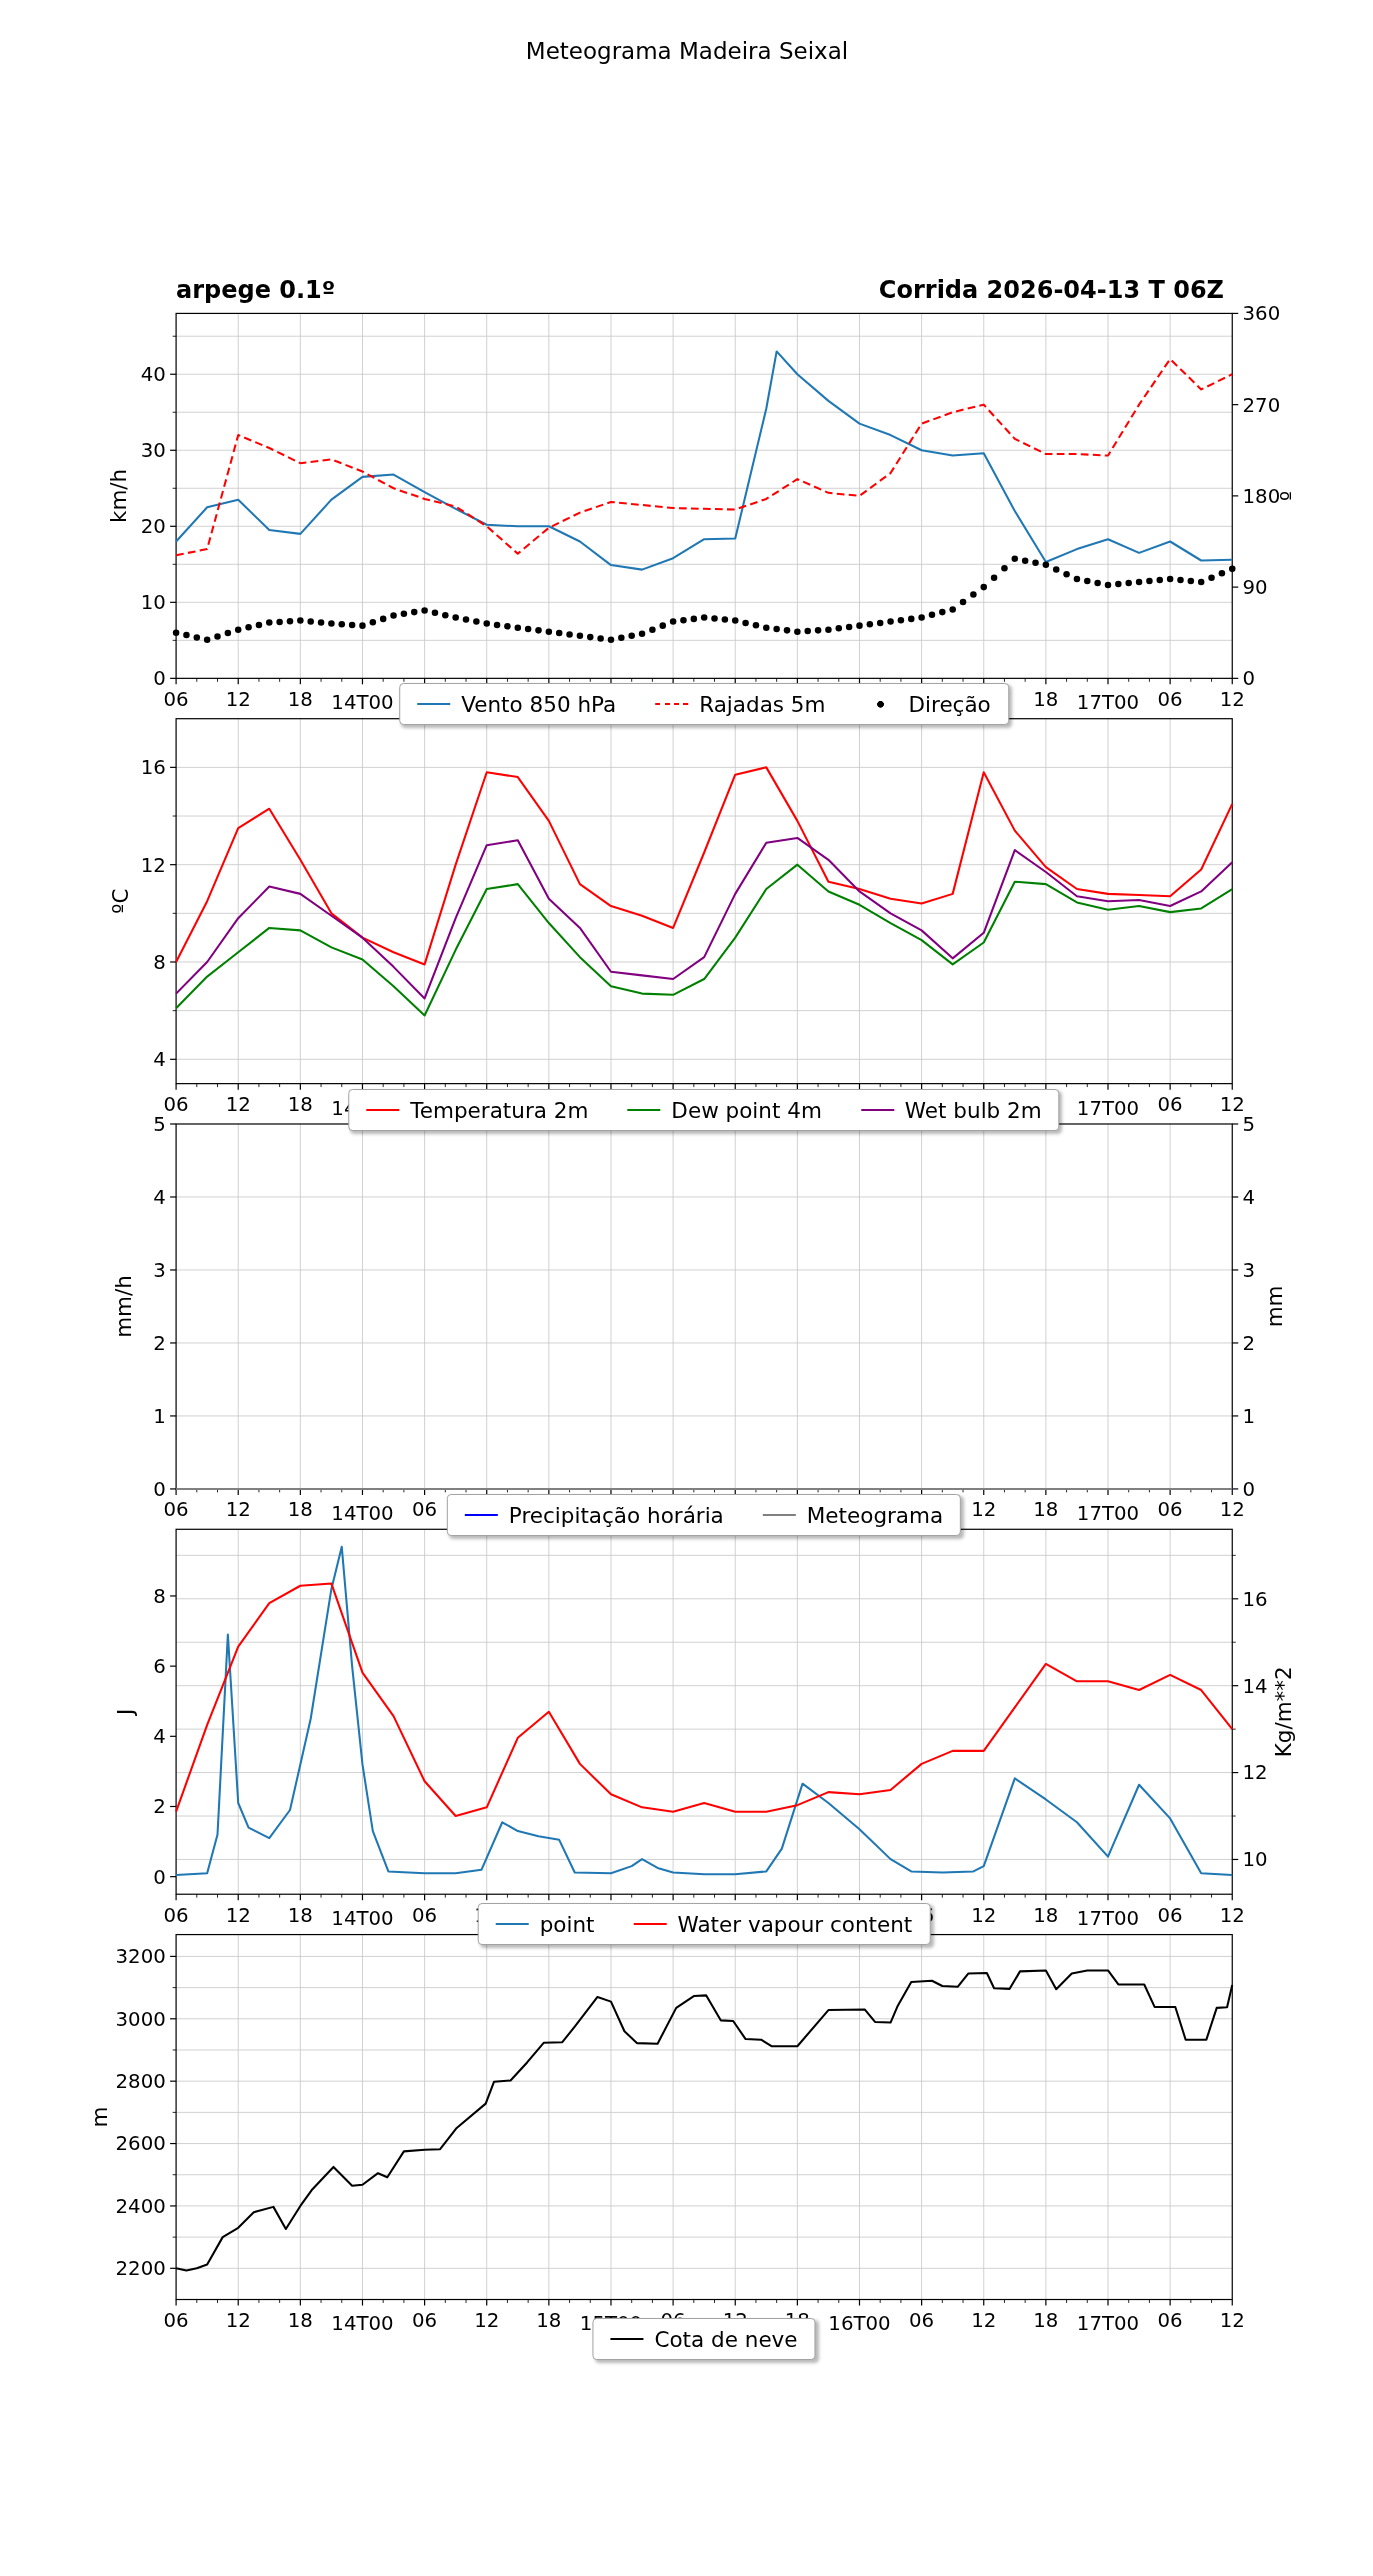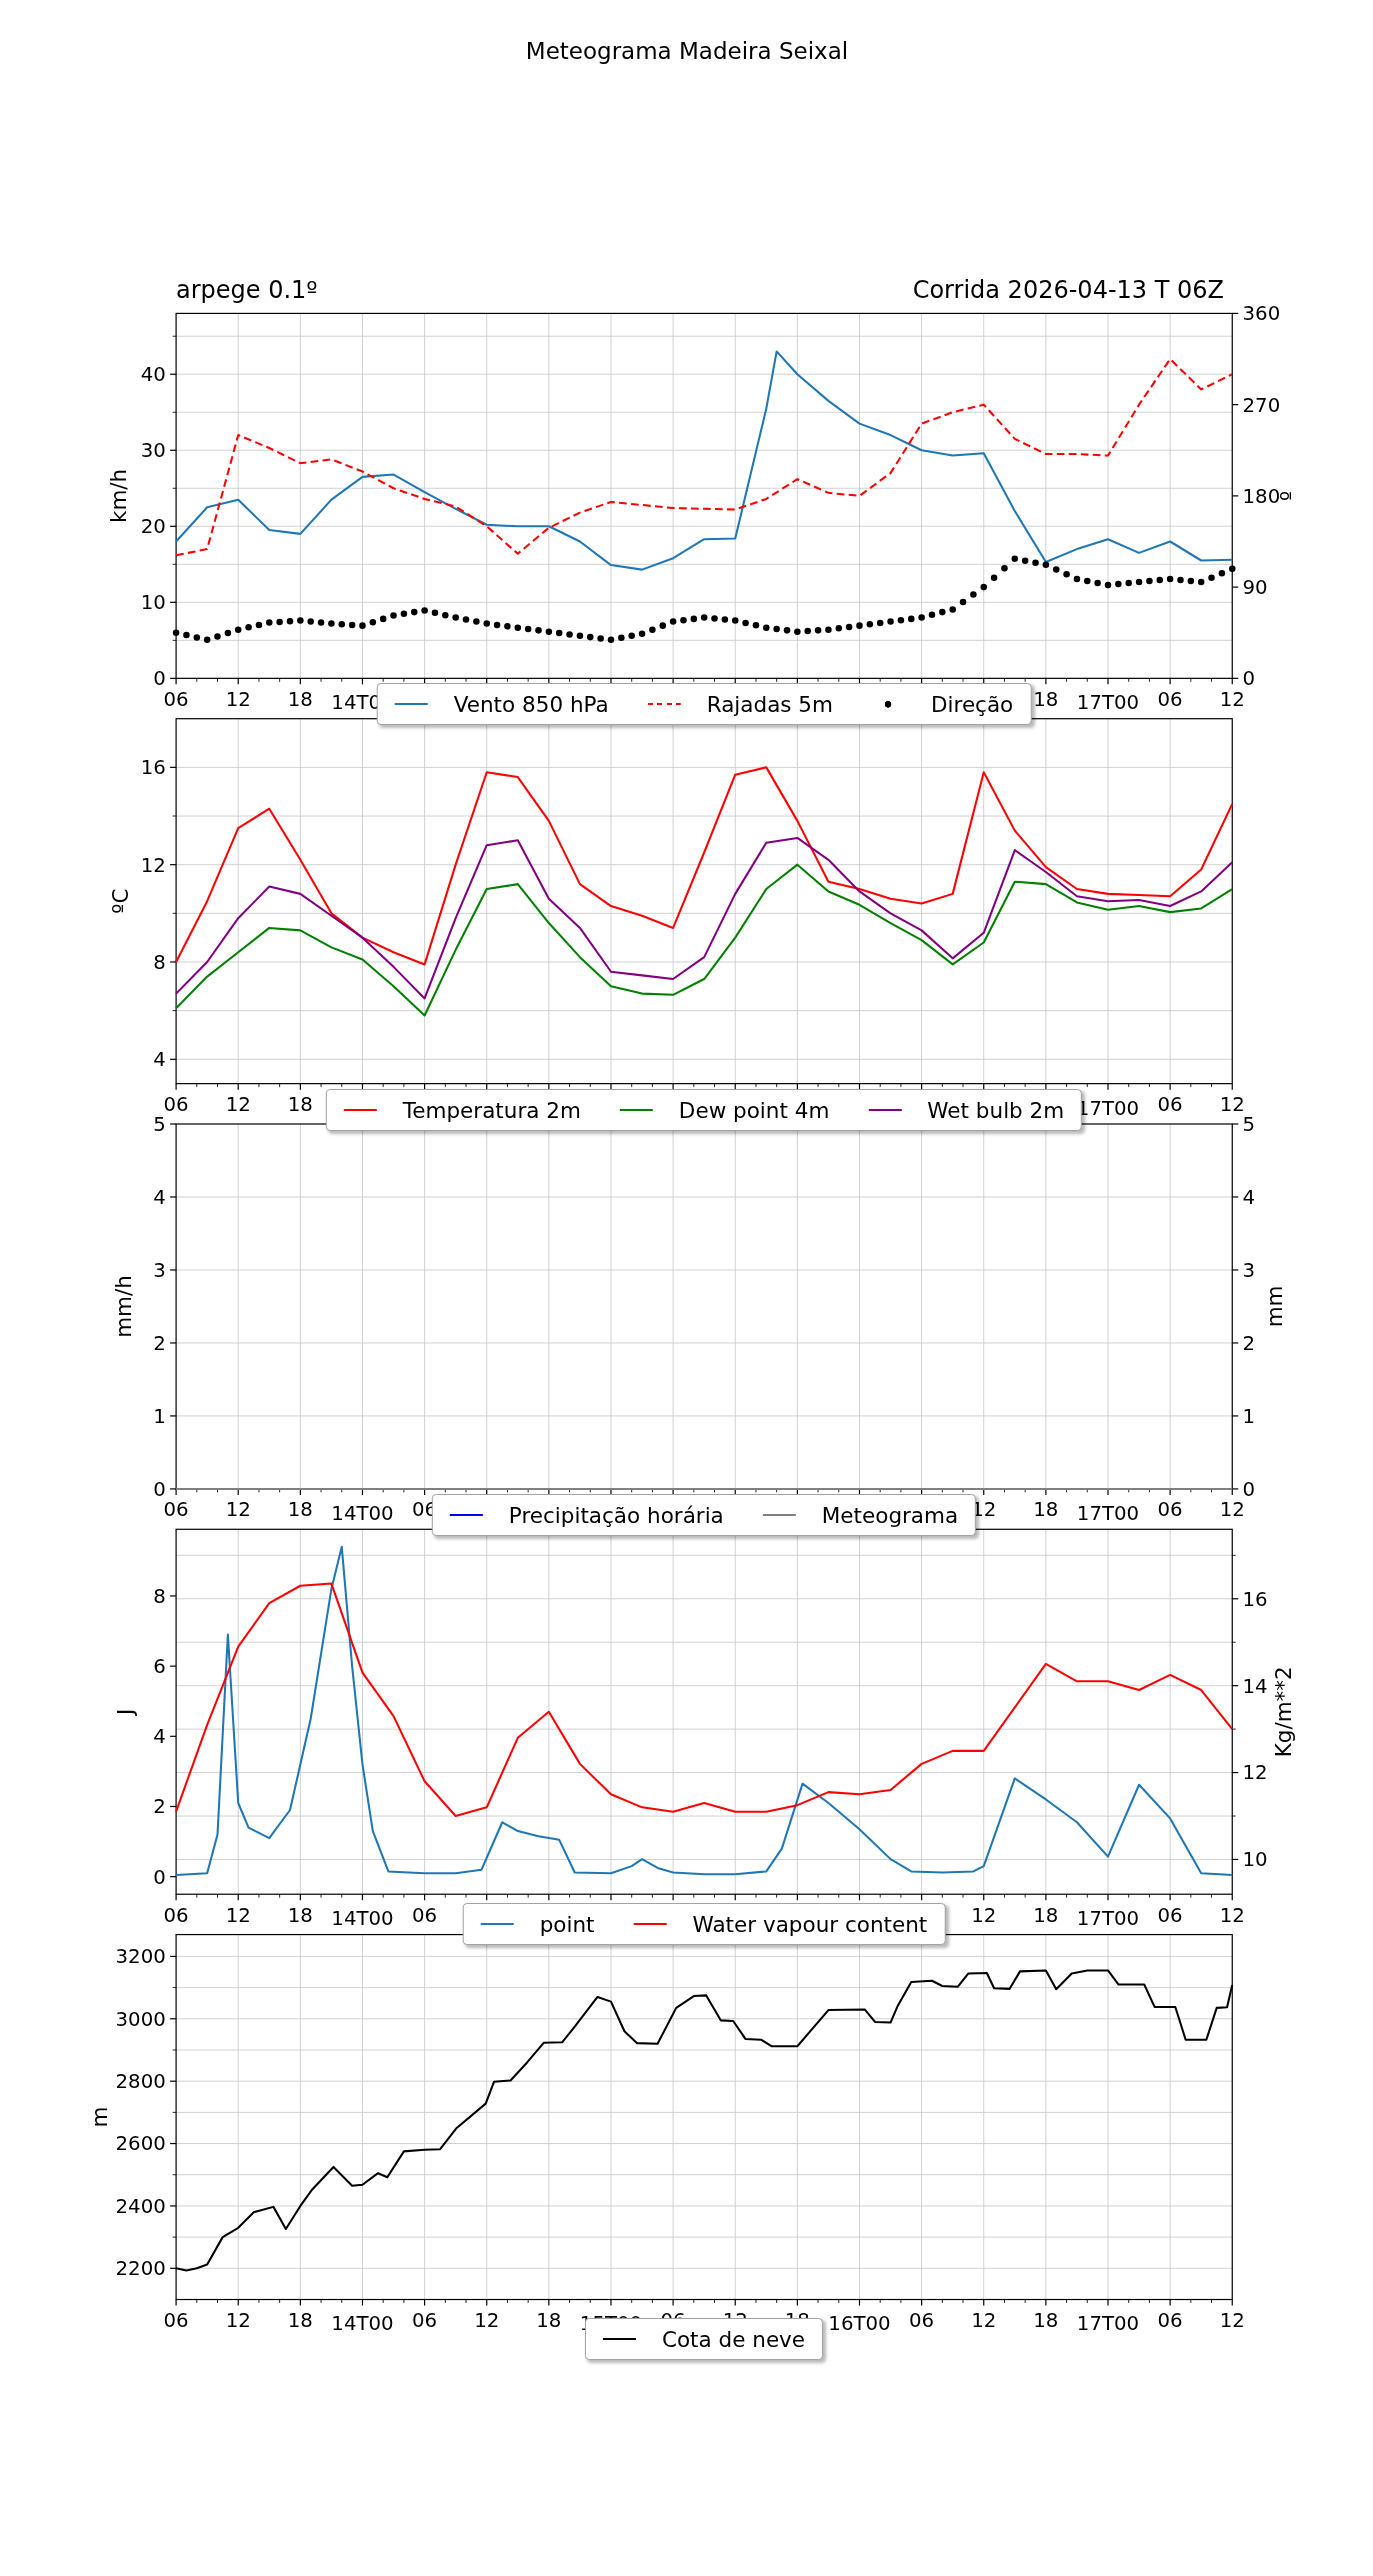--- a/index.html
+++ b/index.html
@@ -1,25 +1,25 @@
 <!DOCTYPE html>
 <html style="font-size:13.7px"><head>
 <meta charset="utf-8">
 <style>
   html,body{margin:0;padding:0;background:#ffffff;}
   body{width:1374px;height:2576px;position:relative;font-family:"DejaVu Sans","Liberation Sans",sans-serif;color:#000;}
   .suptitle{position:absolute;top:38px;left:0;width:1374px;text-align:center;font-size:23px;}
-  .hdr{position:absolute;top:276px;font-size:24px;white-space:nowrap;}
+  .hdr{position:absolute;top:276px;font-size:24px;white-space:nowrap;font-weight:bold;}
   .hdr-left{left:176px;}
   .hdr-right{right:150px;text-align:right;}
   #chart-svg{position:absolute;left:0;top:0;}
   .legend{position:absolute;left:704px;transform:translateX(-50%);display:flex;align-items:center;gap:39px;
           background:#fff;border:0.9px solid #a3a3a3;border-radius:4.3px;padding:7.7px 17px;
           box-shadow:2.6px 2.6px 3.4px rgba(0,0,0,0.28);font-size:21.5px;white-space:nowrap;z-index:5;}
-  .litem{display:flex;align-items:center;gap:26px;}
+  .litem{display:flex;align-items:center;gap:11px;}
   .sw{display:inline-block;width:33px;height:2.6px;flex:0 0 33px;}
   .sw-c0{background:#1f77b4;}
   .sw-reddash{height:2.6px;background:repeating-linear-gradient(90deg,#ff0000 0 5.2px,rgba(0,0,0,0) 5.2px 9.4px);}
   .sw-red{background:#ff0000;}
   .sw-green{background:#008000;}
   .sw-purple{background:#800080;}
   .sw-blue{background:#0000ff;}
   .sw-gray{background:#808080;}
   .sw-black{background:#000000;}
   .sw-dot{height:8.6px;background:radial-gradient(circle at 16.3px 4.3px,#000 3.1px,rgba(0,0,0,0) 3.6px);}

